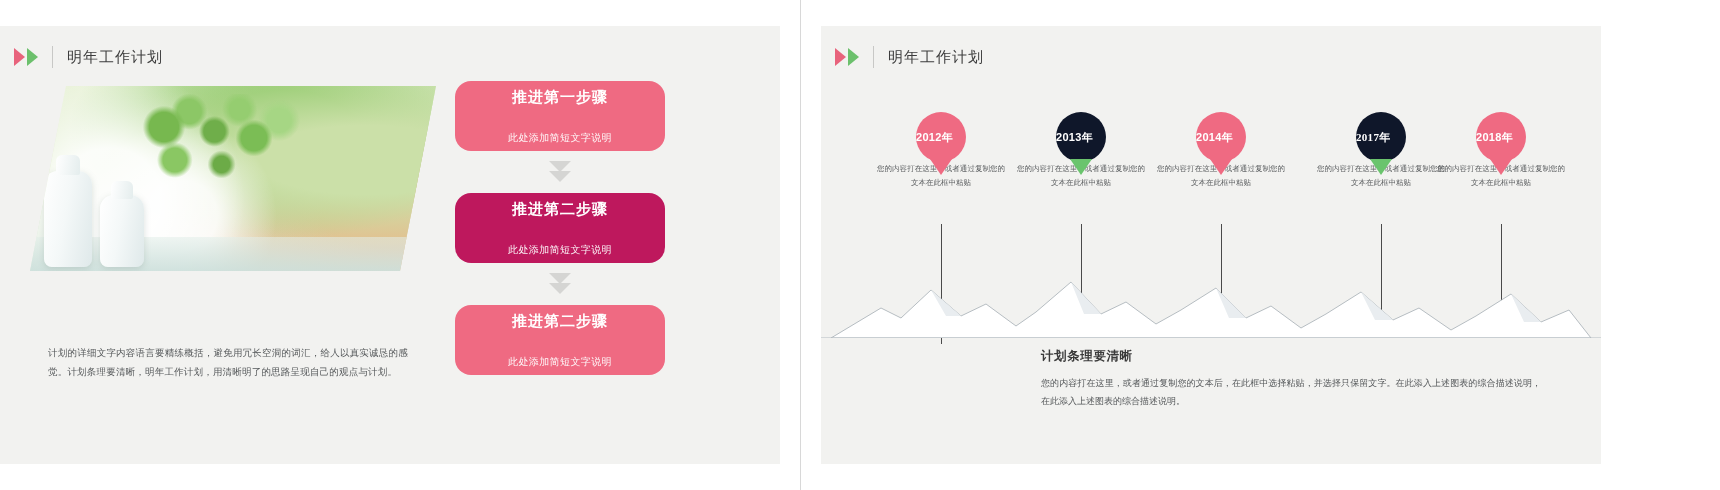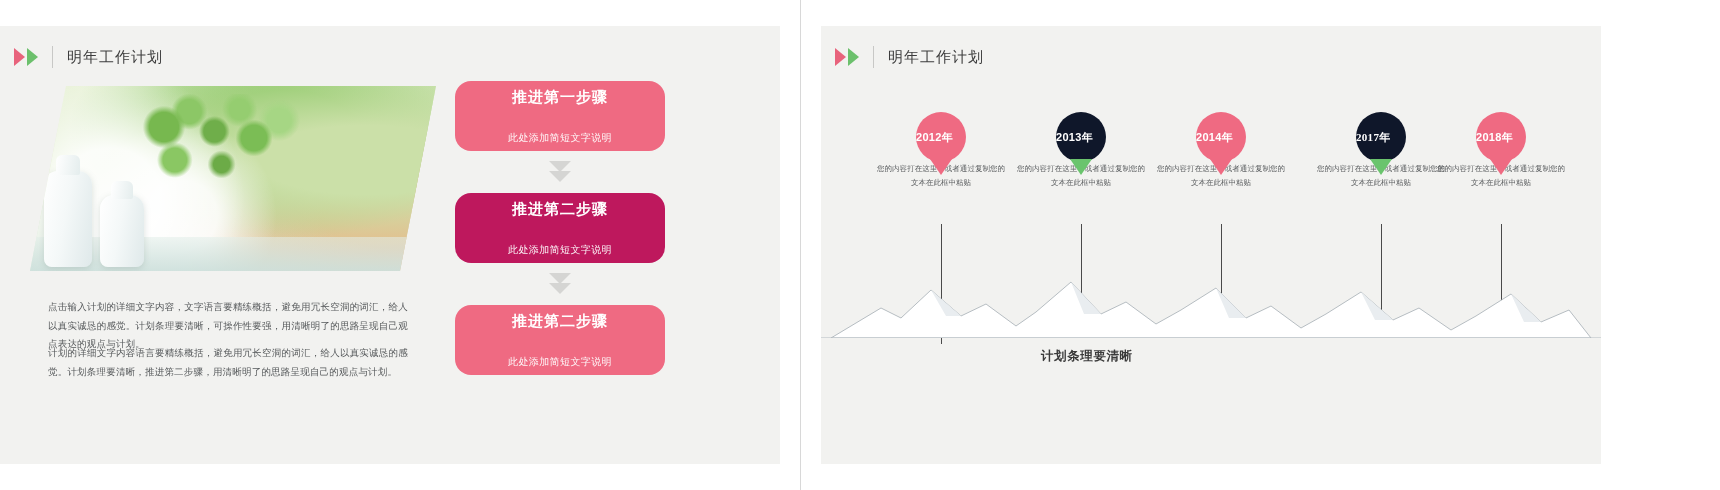--- a/index.html
+++ b/index.html
@@ -301,22 +301,21 @@
 
     <div class="photo-wrap">
       <div class="photo">
         <div class="leafy"></div>
         <div class="table-top"></div>
         <div class="bottle b1"></div>
         <div class="bottle b2"></div>
       </div>
     </div>
 
-    <div class="body-text p1">点击输入计划的详细文字内容，文字语言要精练概括，避免用冗长空洞的词汇，给人以真实诚恳的感觉。计划条理要清晰，可操作性要强，用清晰明了的思路呈现自己观点表达的观点与计划。</div>
-    <div class="body-text p2">计划的详细文字内容语言要精练概括，避免用冗长空洞的词汇，给人以真实诚恳的感觉。计划条理要清晰，推进第二步骤，用清晰明了的思路呈现自己的观点与计划。</div>
+    <div class="body-text p2">计划的详细文字内容语言要精练概括，避免用冗长空洞的词汇，给人以真实诚恳的感觉。计划条理要清晰，明年工作计划，用清晰明了的思路呈现自己的观点与计划。</div>
 
     <div class="steps">
 
       <div class="step-box pink">
         <div class="step-title">推进第一步骤</div>
         <div class="step-sub">此处添加简短文字说明</div>
       </div>
 
       <div class="arrow-down">
         <svg width="30" height="26" viewBox="0 0 30 26">
@@ -410,16 +409,17 @@
         <polygon fill="#e9edf0" stroke="none" points="110,22 140,48 125,48"></polygon>
         <polygon fill="#e9edf0" stroke="none" points="250,14 280,46 263,46"></polygon>
         <polygon fill="#e9edf0" stroke="none" points="395,20 425,50 408,50"></polygon>
         <polygon fill="#e9edf0" stroke="none" points="540,24 572,52 554,52"></polygon>
         <polygon fill="#e9edf0" stroke="none" points="690,26 720,54 703,54"></polygon>
         <line x1="0" y1="69.6" x2="780" y2="69.6" stroke="#b9c0c5" stroke-width="0.6"></line>
       </svg>
     </div>
 
     <div class="right-title">计划条理要清晰</div>
+    <div class="right-para">您的内容打在这里，或者通过复制您的文本后，在此框中选择粘贴，并选择只保留文字。在此添入上述图表的综合描述说明，在此添入上述图表的综合描述说明。</div>
 
   </div>
 
 </div>
 
 </body></html>

